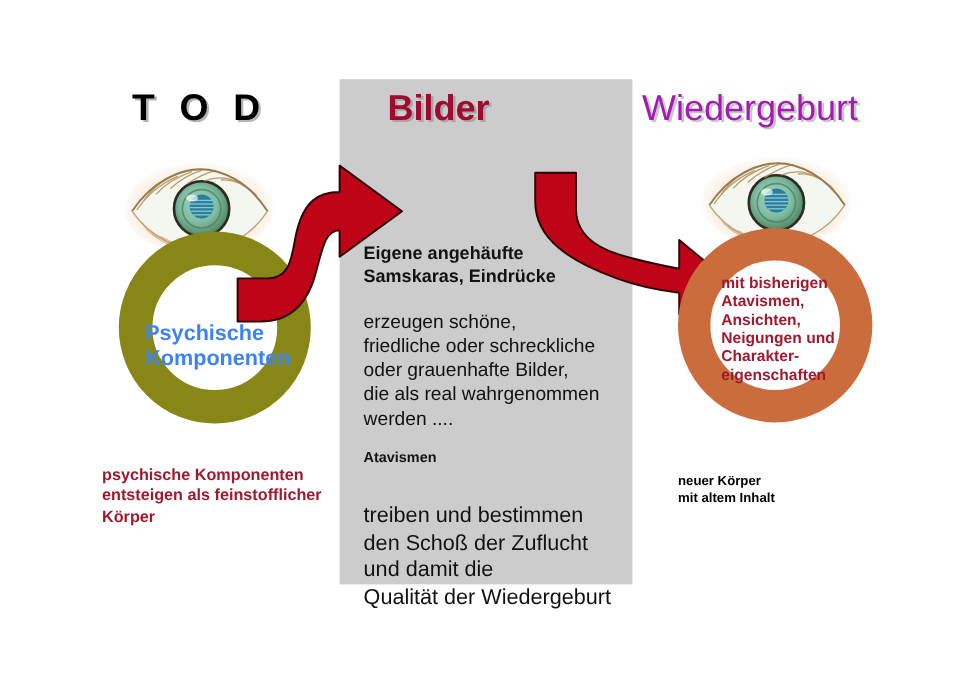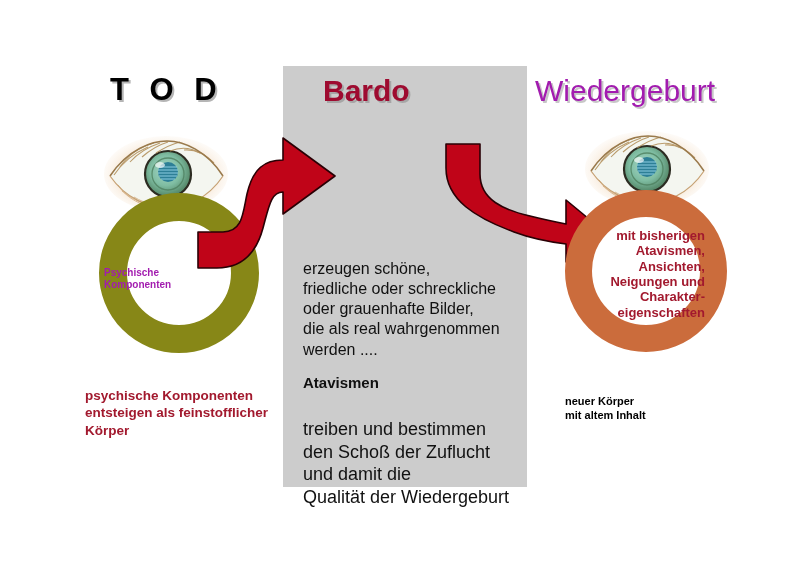--- a/index.html
+++ b/index.html
@@ -97,35 +97,34 @@
     border: 27px solid #cb6c3c;
     background: #ffffff;
   }
 
   .ring-text {
     position: absolute;
     line-height: 1.18;
     white-space: pre-line;
   }
   .ring-text-left {
-    left: 104px;
+    left: 121px;
     top: 267px;
     width: 120px;
-    font-size: 10px;
-    font-weight: bold;
-    color: #a21caf;
+    font-size: 18px;
+    font-weight: bold;
+    color: #3b82f6;
   }
   .ring-text-right {
     left: 601px;
     top: 228px;
     width: 104px;
     font-size: 13px;
     font-weight: bold;
     color: #a2192e;
-    text-align: right;
   }
 
   
   .caption {
     position: absolute;
     line-height: 1.28;
     white-space: pre-line;
   }
   .caption-left {
     left: 85px;
@@ -161,21 +160,21 @@
   .mid-body {
     left: 303px;
     top: 259px;
     width: 225px;
     font-size: 16px;
   }
   .mid-head2 {
     left: 303px;
     top: 374px;
     width: 220px;
-    font-size: 15px;
+    font-size: 12px;
     font-weight: bold;
   }
   .mid-body2 {
     left: 303px;
     top: 393px;
     width: 225px;
     font-size: 18px;
     margin-top: 25px;
   }
 
@@ -259,21 +258,23 @@
   <svg class="arrow-svg arrow-1" viewBox="0 0 160 145" xmlns="http://www.w3.org/2000/svg">
     <path d="M13,140 L13,104
              C13,104 30,104 38,104
              C58,104 58,84 62,66
              C68,40 80,32 98,32
              L98,10 L150,48 L98,86 L98,64
              C86,64 84,78 78,100
              C70,130 52,140 32,140 Z" fill="#c00418" stroke="#2a0005" stroke-width="1.6" stroke-linejoin="round"></path>
   </svg>
 
-  <div class="title title-bardo">Bardo</div>
+  <div class="title title-bardo">Bilder</div>
+  <div class="mid-block mid-head">Eigene angehäufte
+Samskaras, Eindrücke</div>
   <div class="mid-block mid-body">erzeugen schöne,
 friedliche oder schreckliche
 oder grauenhafte Bilder,
 die als real wahrgenommen
 werden ....</div>
   <div class="mid-block mid-head2">Atavismen</div>
   <div class="mid-block mid-body2">treiben und bestimmen
 den Schoß der Zuflucht
 und damit die
 Qualität der Wiedergeburt</div>

